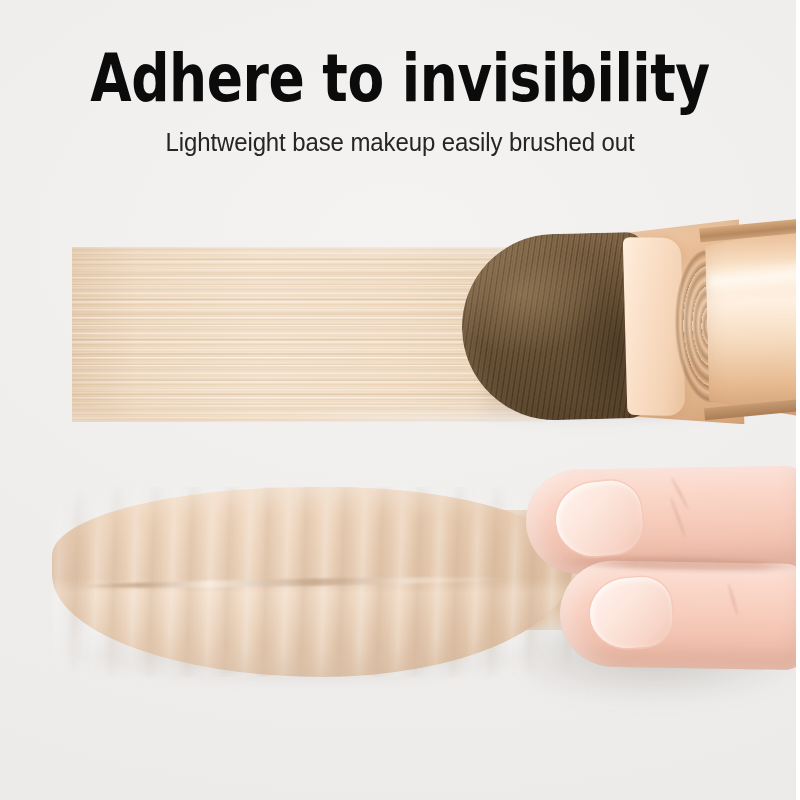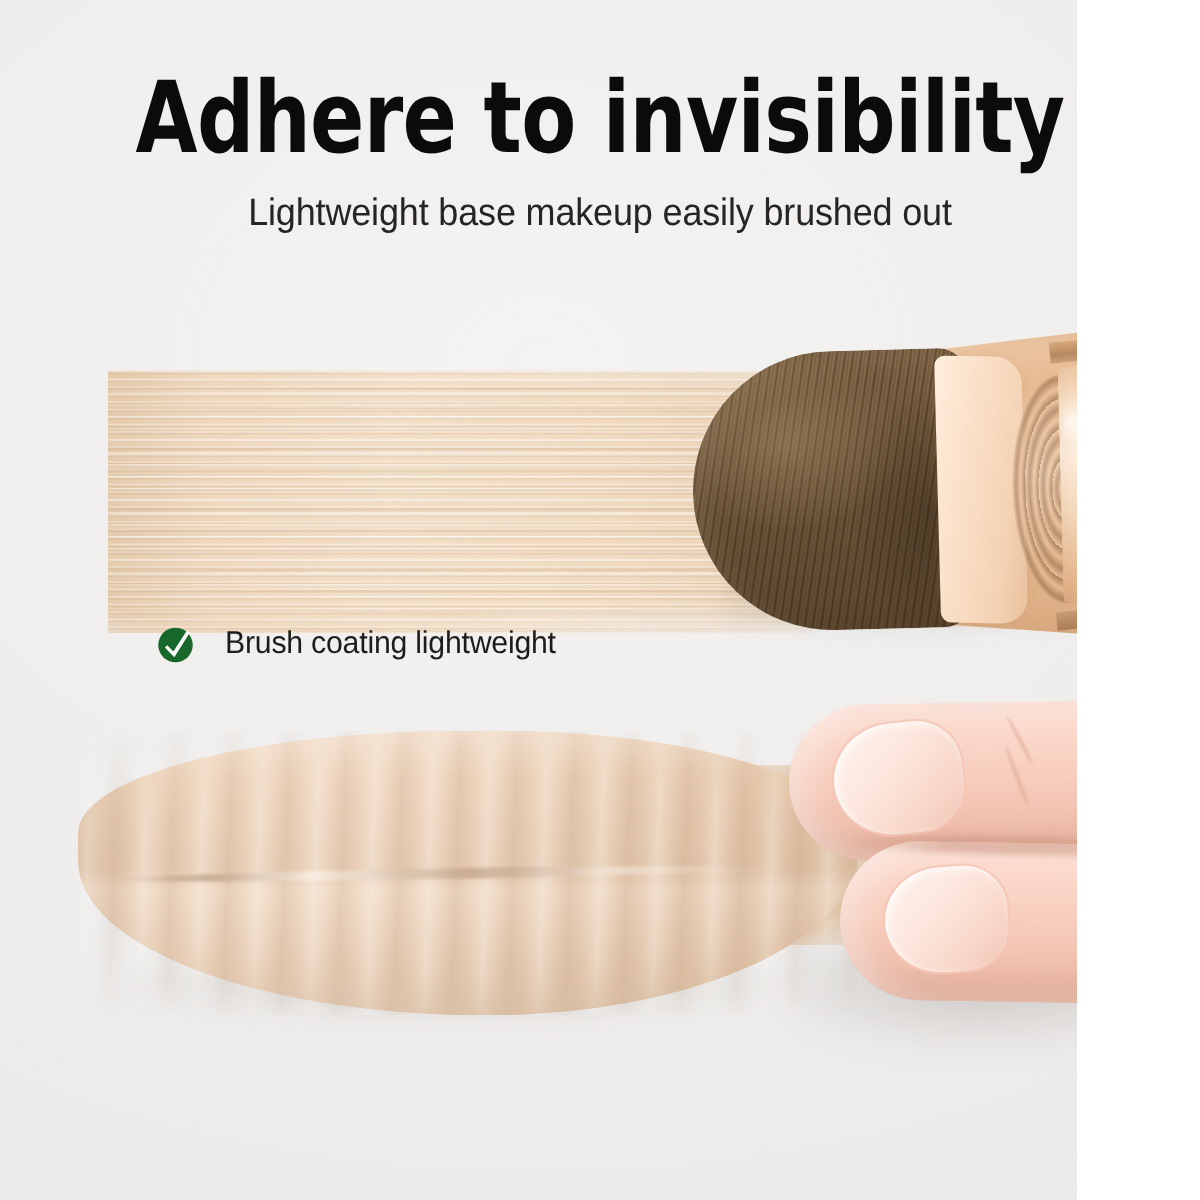--- a/index.html
+++ b/index.html
@@ -5,21 +5,21 @@
   html, body {
     margin: 0;
     padding: 0;
     background: #ffffff;
   }
   body {
     font-family: "Liberation Sans", sans-serif;
   }
   .poster {
     position: relative;
-    width: 718px;
+    width: 796px;
     height: 800px;
     background: #5eead4;
     overflow: hidden;
   }
 
   
   .bg-vignette {
     position: absolute;
     inset: 0;
     background:
@@ -516,29 +516,20 @@
     <div class="ferrule-back"></div>
     <div class="bristles"></div>
     <div class="ferrule-face"></div>
     <div class="ferrule-rings"></div>
     <div class="handle"></div>
     <div class="handle-edge-top"></div>
     <div class="handle-edge-bottom"></div>
     <div class="handle-shine"></div>
   </div>
 
-  <div class="label-row row-1">
-    <span class="badge">
-      <svg viewBox="0 0 30 30" aria-hidden="true">
-        <circle cx="14" cy="16" r="11.5" fill="#17682a"></circle>
-        <path d="M8.5 16.2 L12.6 20.4 L21.5 6.5 L23.6 7.6 L13.2 24.2 L6.9 17.6 Z" fill="#ffffff"></path>
-      </svg>
-    </span>
-    <span class="label-text">Brush coating lightweight</span>
-  </div>
 
   <div class="swatch-thick-tail"></div>
   <div class="swatch-thick-wrap">
     <div class="swatch-thick-shadow"></div>
     <div class="swatch-thick"></div>
     <div class="swatch-thick-ridges"></div>
     <div class="swatch-thick-crack"></div>
   </div>
 
   <div class="hand">

